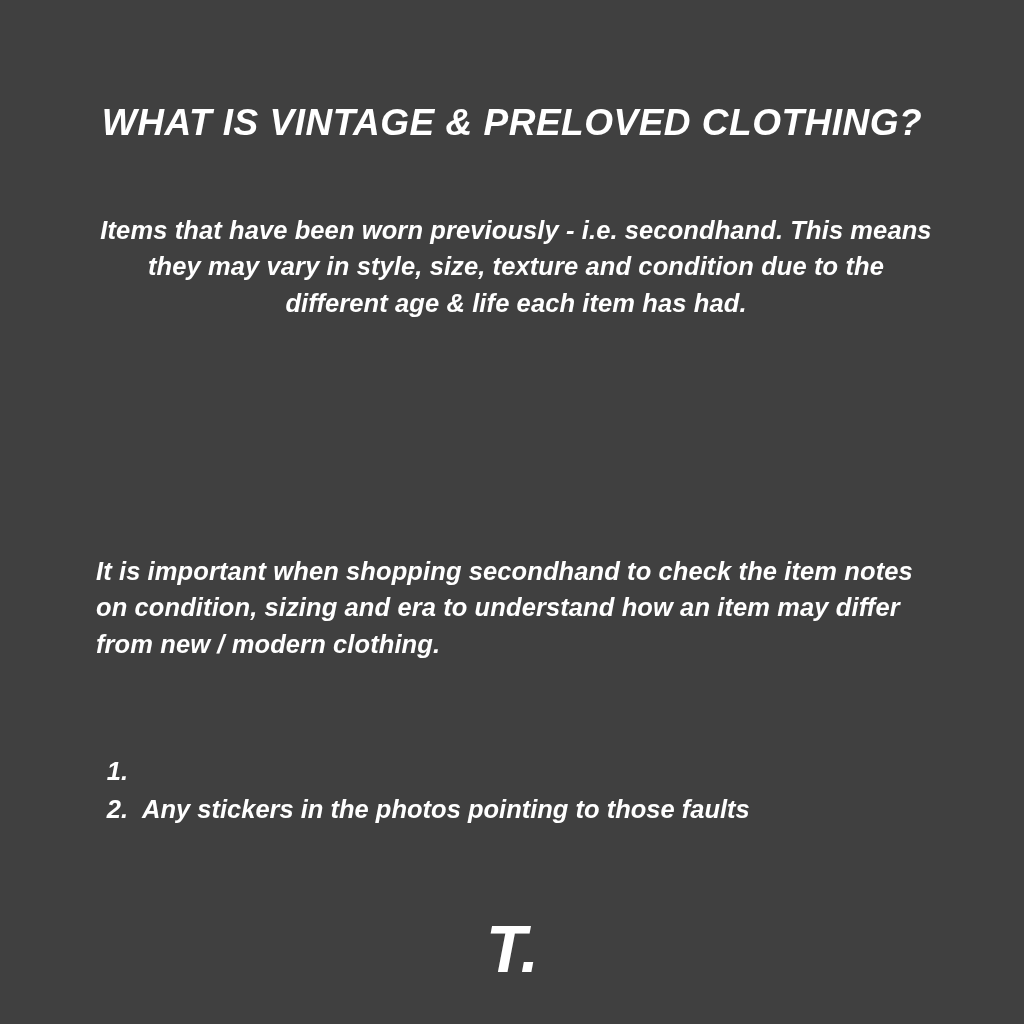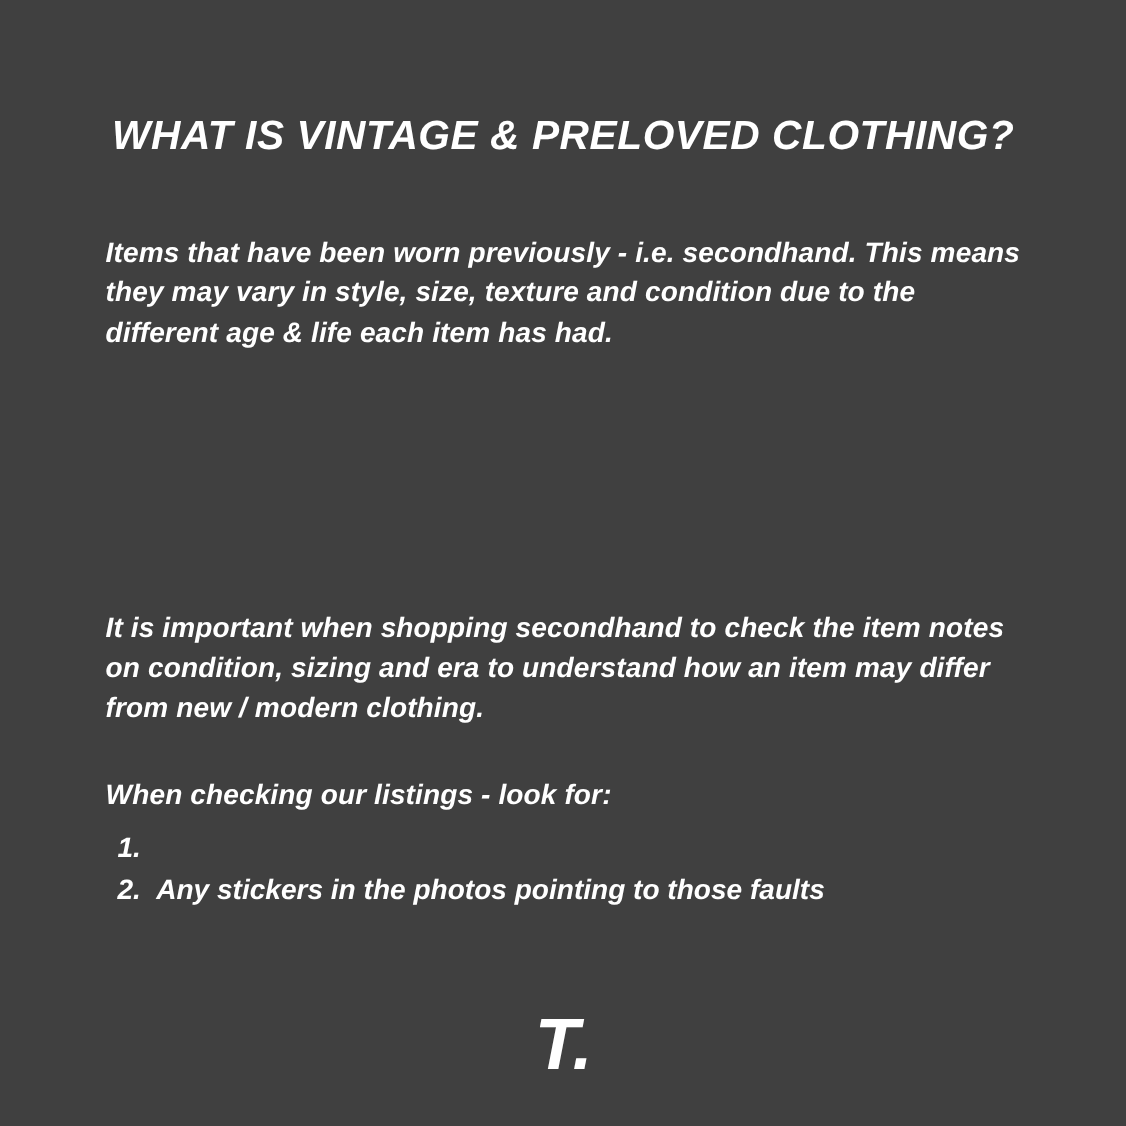--- a/index.html
+++ b/index.html
@@ -46,20 +46,21 @@
     font-size: 25.5px;
     line-height: 1.45;
     letter-spacing: 0.1px;
   }
 
   .block-intro {
     position: absolute;
     top: 186px;
     left: 96px;
     width: 840px;
+    text-align: center;
   }
 
   .heading-2 {
     position: absolute;
     top: 376px;
     left: 130px;
     width: 764px;
     font-size: 37px;
   }
 
@@ -125,21 +126,20 @@
 
 <div class="page">
 
   <h1 class="heading heading-1">WHAT IS VINTAGE &amp; PRELOVED CLOTHING?</h1>
 
   <p class="para block-intro">Items that have been worn previously - i.e. secondhand. This means they may vary in style, size, texture and condition due to the different age &amp; life each item has had.</p>
 
 
   <p class="para block-customer">It is important when shopping secondhand to check the item notes on condition, sizing and era to understand how an item may differ from new / modern clothing.</p>
 
-  <p class="para block-lookfor">When checking our listings - look for:</p>
 
   <ul class="list">
     <li>
       <span class="num">1.</span>
     </li>
     <li>
       <span class="num">2.</span>
       <span class="txt">Any stickers in the photos pointing to those faults</span>
     </li>
   </ul>

